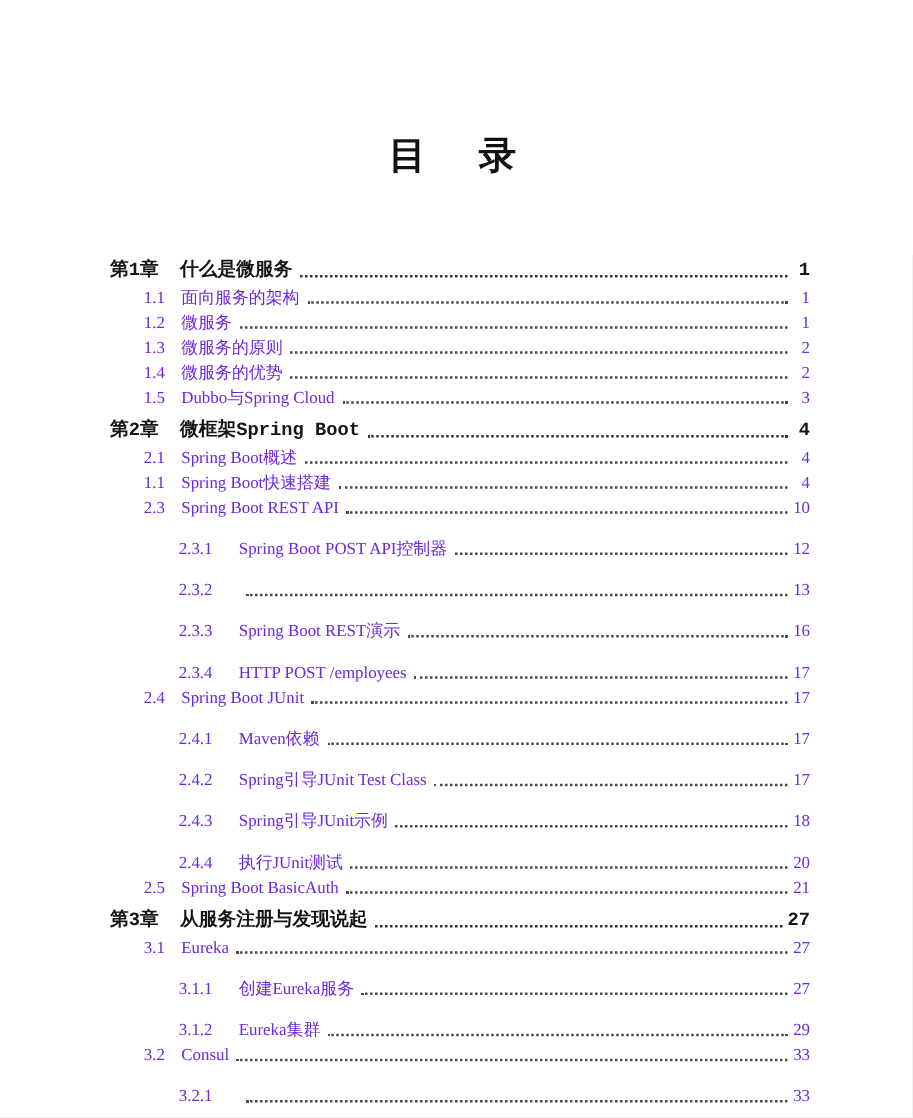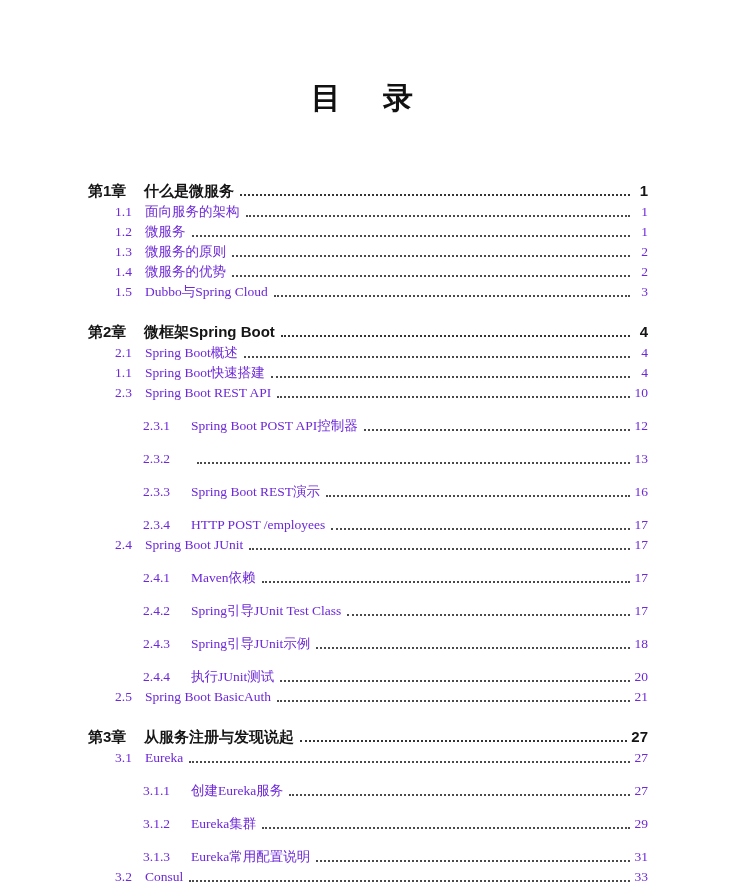--- a/index.html
+++ b/index.html
@@ -13,21 +13,21 @@
     height: 894px;
     margin: 0 auto;
     background: #ffffff;
     box-sizing: border-box;
     overflow: hidden;
     font-family: "Liberation Serif", serif;
     color: #1f1f1f;
   }
   .doc-title {
     margin: 0;
-    padding-top: 78px;
+    padding-top: 104px;
     text-align: center;
     font-family: "Liberation Sans", sans-serif;
     font-weight: 700;
     font-size: 30px;
     letter-spacing: 6px;
     color: #111111;
     white-space: pre;
   }
   .toc {
     margin: 60px 82px 0 88px;
@@ -50,26 +50,26 @@
     min-width: 16px;
     border-bottom: 2px dotted #4a4a4a;
     margin: 0 4px 4px 6px;
   }
   .toc-row .pg {
     text-align: right;
     min-width: 14px;
   }
   
   .level-1 {
-    font-family: Liberation Sans, sans-serif;
+    font-family: Liberation Mono, monospace;
     font-weight: 700;
     font-size: 15px;
     height: 22px;
     line-height: 21px;
-    margin-top: 19px;
+    margin-top: 6px;
     color: #151515;
   }
   .level-1 .num { width: 56px; }
   .level-1 .dots { border-bottom-color: #333333; margin-bottom: 5px; }
   
   .level-2 { padding-left: 27px; }
   .level-2 .num { width: 30px; }
   
   .level-3 { padding-left: 55px; margin-top: 13px; }
   .level-3 .num { width: 48px; }
@@ -216,26 +216,20 @@
         <span class="ttl">创建Eureka服务</span>
         <span class="dots"></span>
         <span class="pg">27</span>
       </div>
       <div class="toc-row level-3">
         <span class="num">3.1.2</span>
         <span class="ttl">Eureka集群</span>
         <span class="dots"></span>
         <span class="pg">29</span>
       </div>
-      <div class="toc-row level-3">
-        <span class="num">3.1.3</span>
-        <span class="ttl">Eureka常用配置说明</span>
-        <span class="dots"></span>
-        <span class="pg">31</span>
-      </div>
       <div class="toc-row level-2">
         <span class="num">3.2</span>
         <span class="ttl">Consul</span>
         <span class="dots"></span>
         <span class="pg">33</span>
       </div>
       <div class="toc-row level-3">
         <span class="num">3.2.1</span>
         <span class="dots"></span>
         <span class="pg">33</span>

